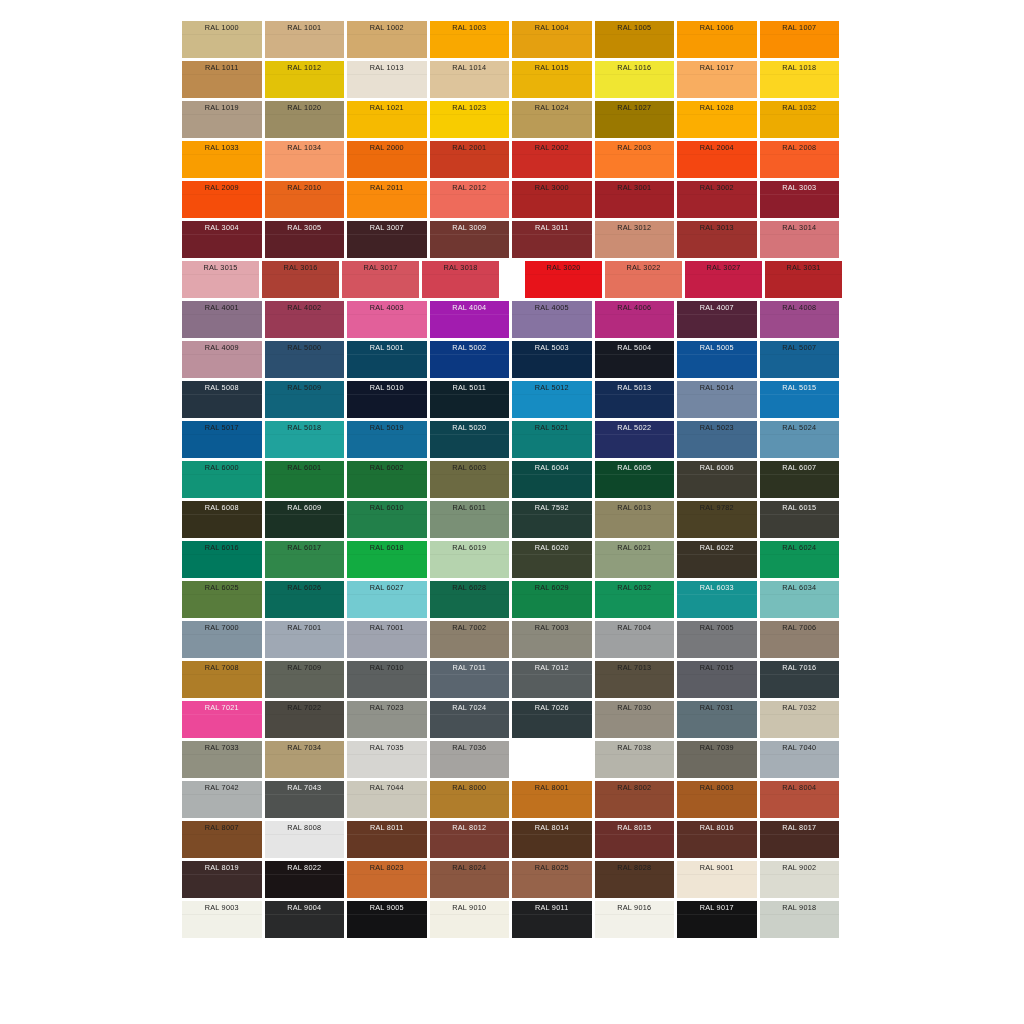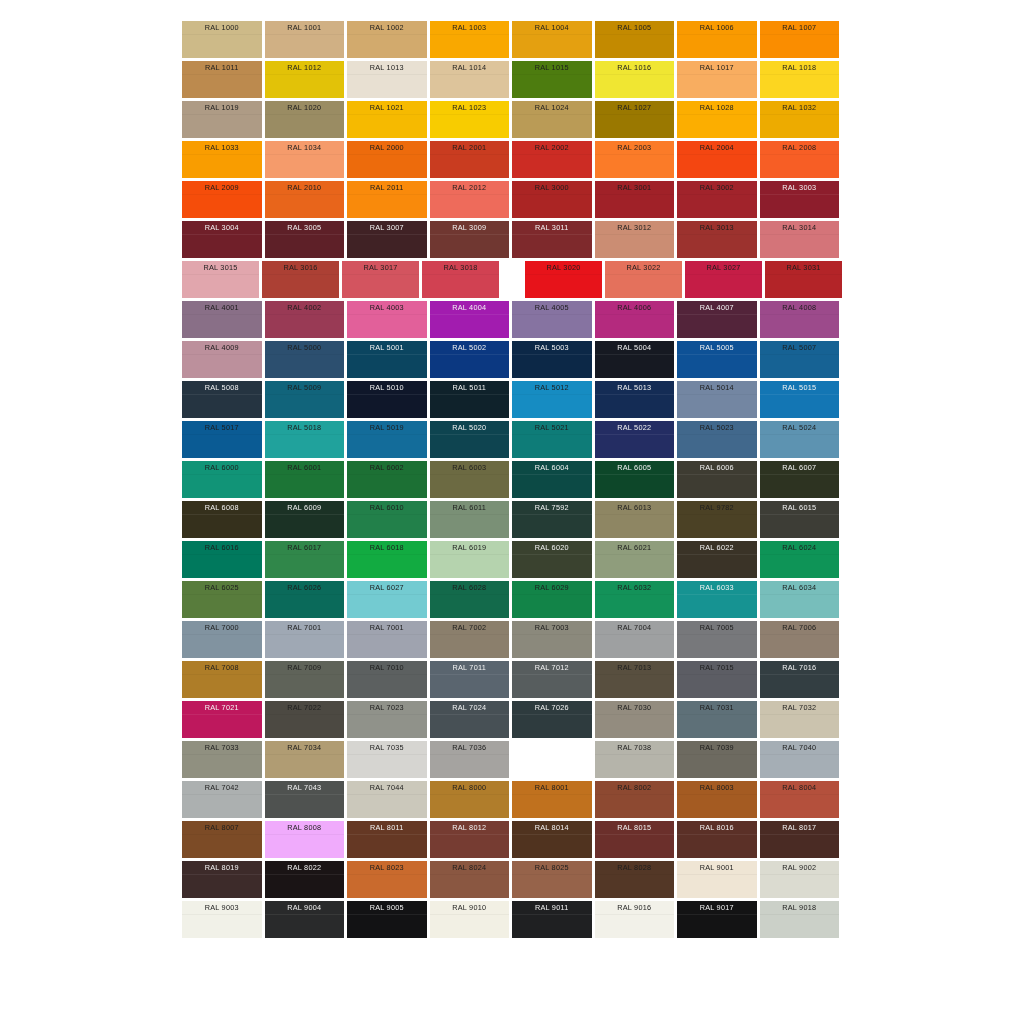--- a/index.html
+++ b/index.html
@@ -124,21 +124,21 @@
           <div class="band"></div>
         </div>
         <div class="swatch light" style="background-color: rgb(232, 224, 210);">
           <div class="swatch-label">RAL 1013</div>
           <div class="band"></div>
         </div>
         <div class="swatch light" style="background-color: rgb(221, 196, 155);">
           <div class="swatch-label">RAL 1014</div>
           <div class="band"></div>
         </div>
-        <div class="swatch light" style="background-color: #4d7c0f;">
+        <div class="swatch light" style="background-color: #eab308;">
           <div class="swatch-label">RAL 1015</div>
           <div class="band"></div>
         </div>
         <div class="swatch light" style="background-color: rgb(240, 230, 50);">
           <div class="swatch-label">RAL 1016</div>
           <div class="band"></div>
         </div>
         <div class="swatch light" style="background-color: rgb(248, 173, 96);">
           <div class="swatch-label">RAL 1017</div>
           <div class="band"></div>
@@ -652,21 +652,21 @@
         <div class="swatch light" style="background-color: rgb(92, 93, 100);">
           <div class="swatch-label">RAL 7015</div>
           <div class="band"></div>
         </div>
         <div class="swatch dark" style="background-color: rgb(51, 62, 66);">
           <div class="swatch-label">RAL 7016</div>
           <div class="band"></div>
         </div>
       </div>
       <div class="swatch-row">
-        <div class="swatch dark" style="background-color: #be185d;">
+        <div class="swatch dark" style="background-color: #ec4899;">
           <div class="swatch-label">RAL 7021</div>
           <div class="band"></div>
         </div>
         <div class="swatch light" style="background-color: rgb(76, 73, 66);">
           <div class="swatch-label">RAL 7022</div>
           <div class="band"></div>
         </div>
         <div class="swatch light" style="background-color: rgb(144, 146, 138);">
           <div class="swatch-label">RAL 7023</div>
           <div class="band"></div>
@@ -758,21 +758,21 @@
         <div class="swatch light" style="background-color: rgb(180, 80, 60);">
           <div class="swatch-label">RAL 8004</div>
           <div class="band"></div>
         </div>
       </div>
       <div class="swatch-row">
         <div class="swatch light" style="background-color: rgb(124, 75, 38);">
           <div class="swatch-label">RAL 8007</div>
           <div class="band"></div>
         </div>
-        <div class="swatch light" style="background-color: #f0abfc;">
+        <div class="swatch light" style="background-color: #e5e5e5;">
           <div class="swatch-label">RAL 8008</div>
           <div class="band"></div>
         </div>
         <div class="swatch dark" style="background-color: rgb(101, 56, 36);">
           <div class="swatch-label">RAL 8011</div>
           <div class="band"></div>
         </div>
         <div class="swatch dark" style="background-color: rgb(118, 60, 50);">
           <div class="swatch-label">RAL 8012</div>
           <div class="band"></div>

